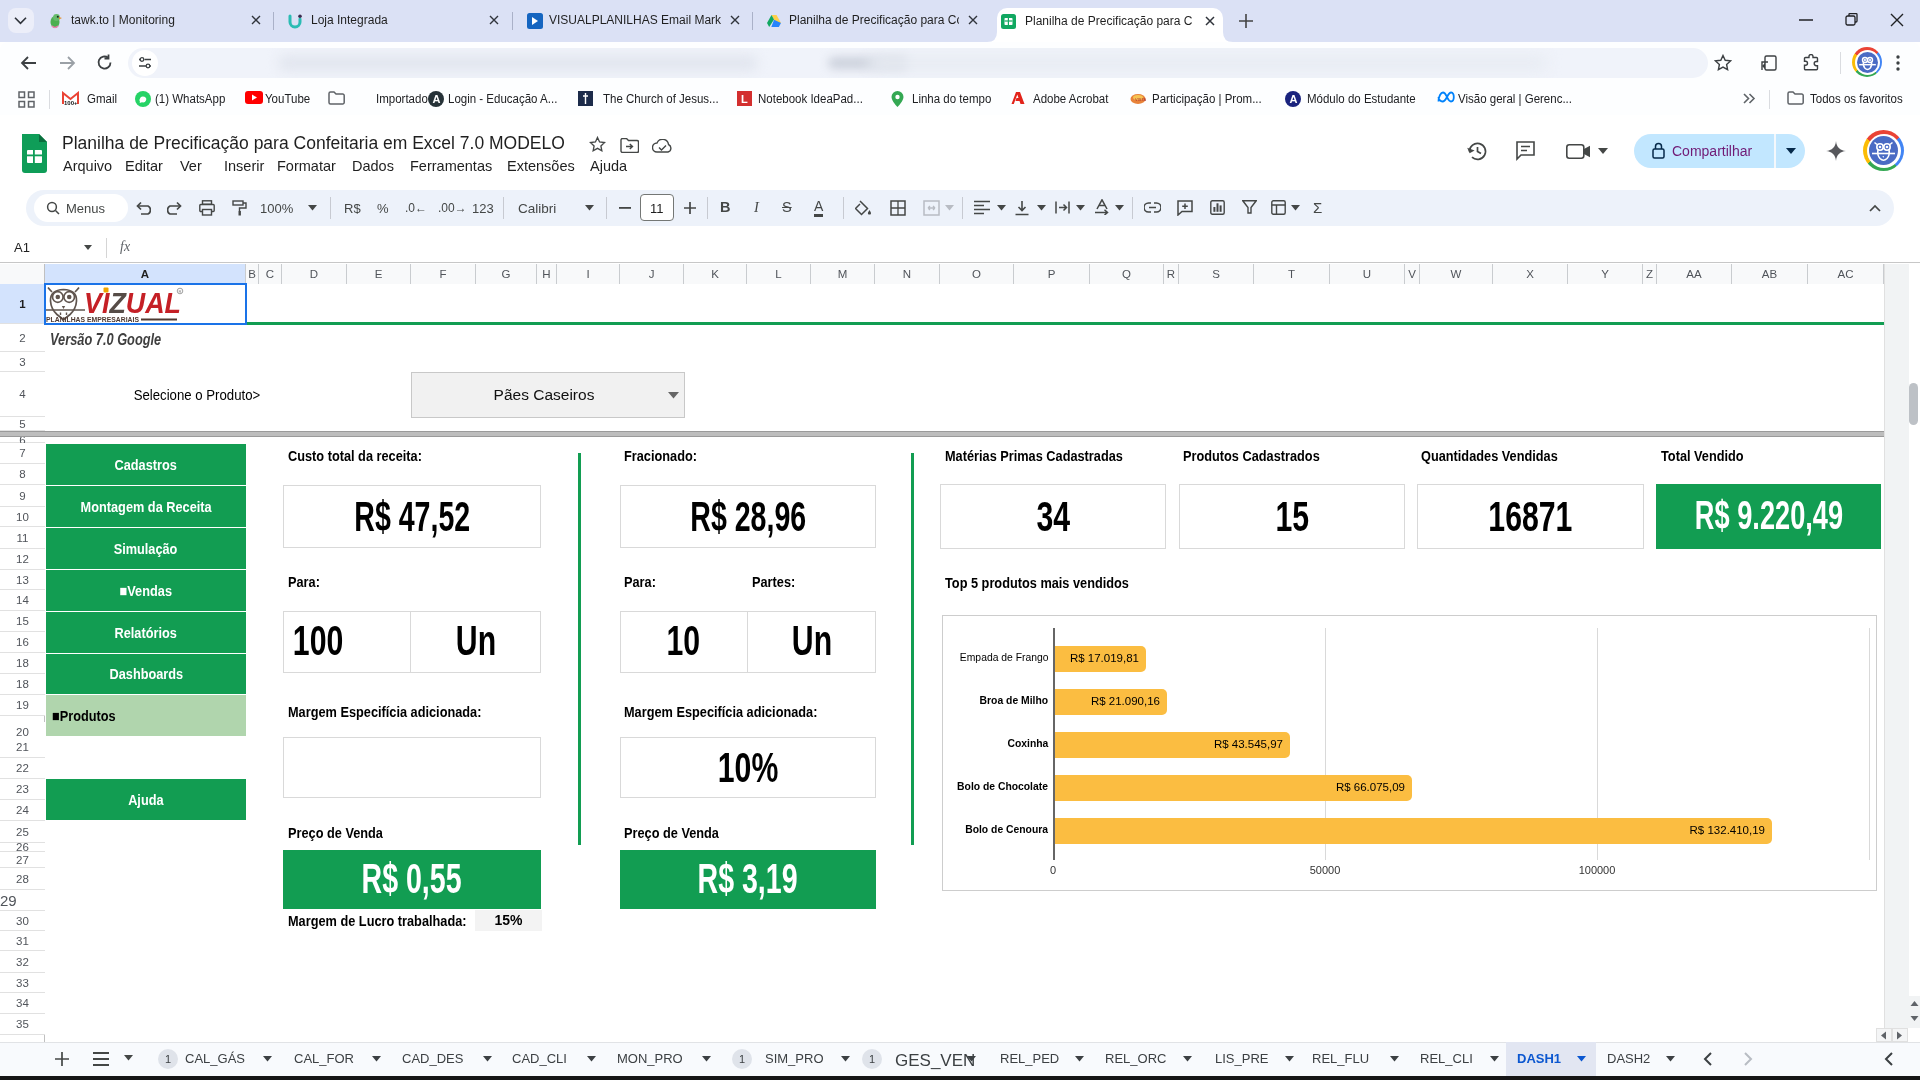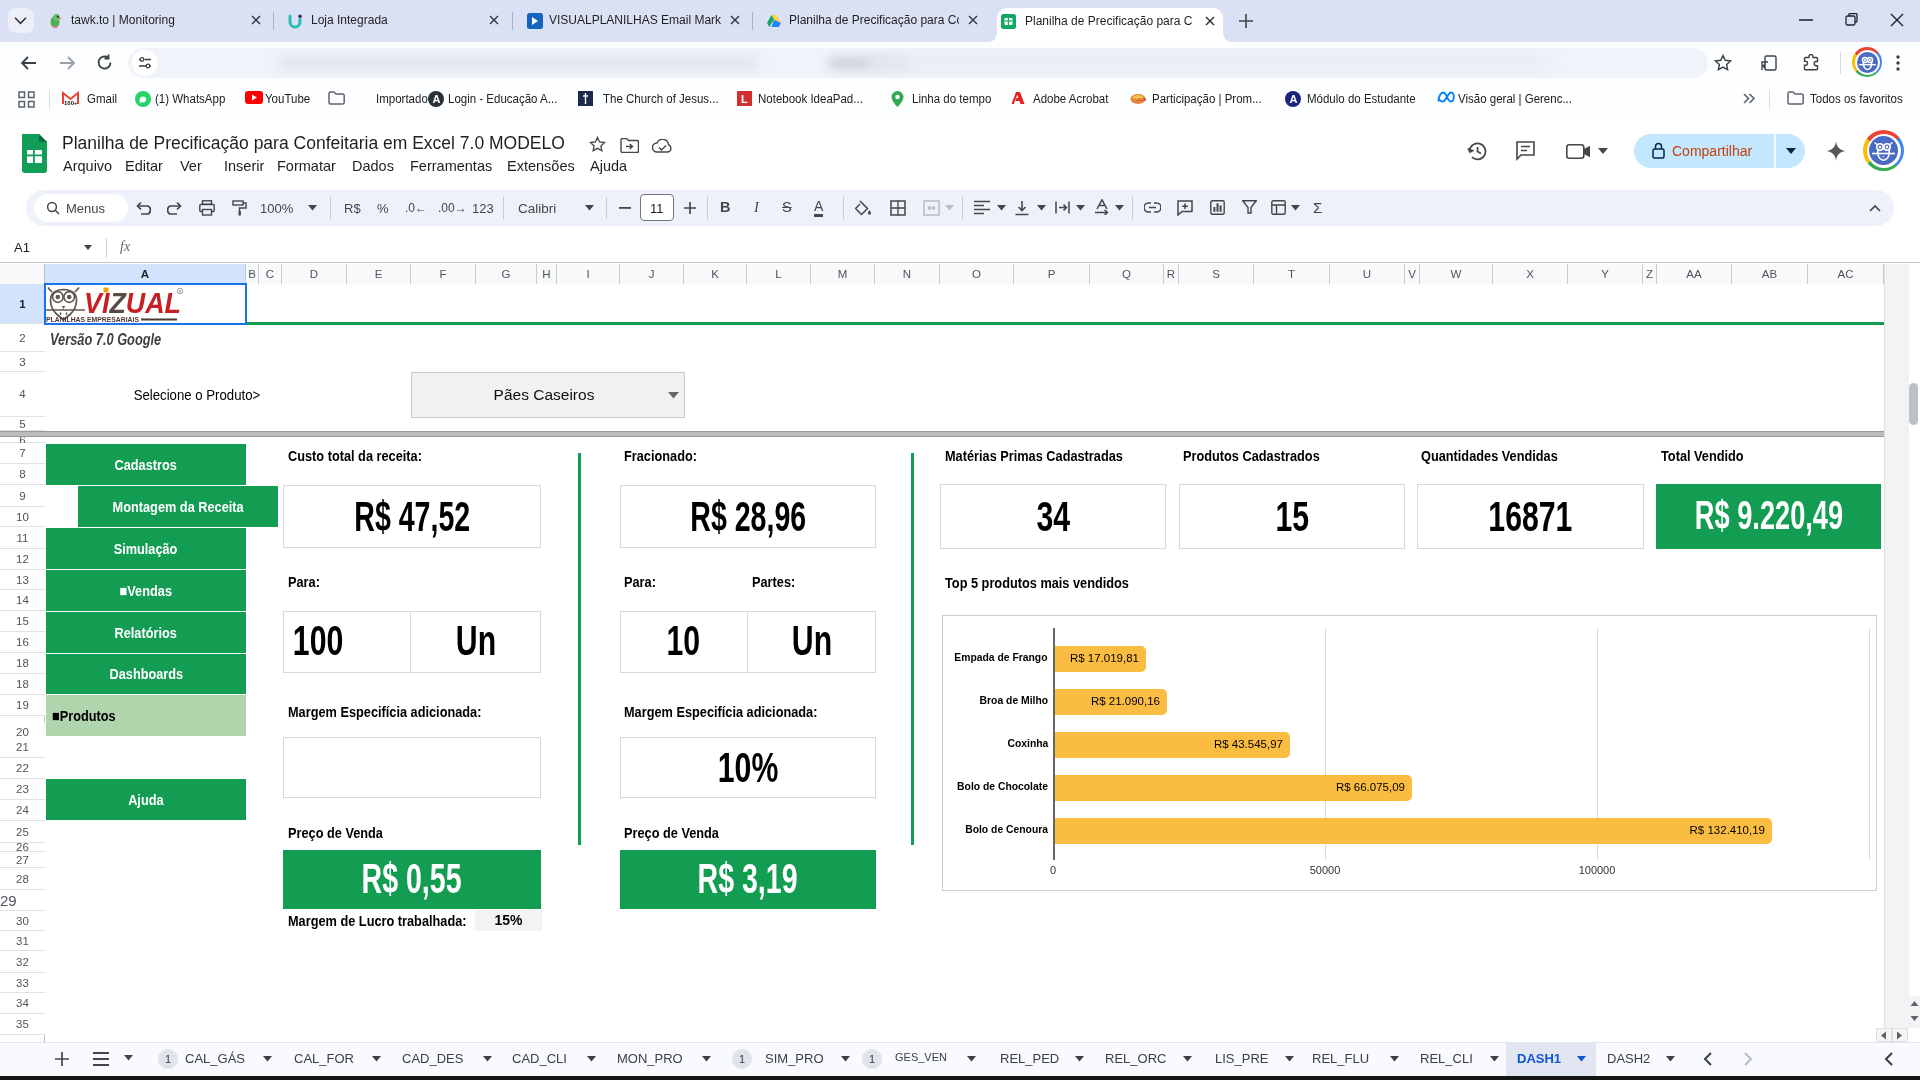--- a/index.html
+++ b/index.html
@@ -295,21 +295,21 @@
     </svg>
 <svg class="abs" style="left:1598px;top:148px" width="10" height="7" viewBox="0 0 10 7">
       <path d="M0 0 L5 6 L10 0 Z" fill="#444746"></path>
     </svg>
 <div class="abs" style="left:1634px;top:134px;width:171px;height:34px;background:#c2e7ff;border-radius:17px;"></div>
 <div class="abs" style="left:1774px;top:134px;width:2px;height:34px;background:#f4f8fc;"></div>
 <svg class="abs" style="left:1652px;top:142px" width="13" height="17" viewBox="0 0 13 17">
       <rect x="1" y="7" width="11" height="9" rx="1.5" stroke="#05294a" stroke-width="1.5" fill="none"></rect>
       <path d="M3.5 7 L3.5 4.5 A3 3 0 0 1 9.5 4.5 L9.5 7" stroke="#05294a" stroke-width="1.5" fill="none"></path>
     </svg>
-<div class="abs" style="left:1672px;top:143px;font-size:14px;font-weight:500;color:#c2410c;">Compartilhar</div>
+<div class="abs" style="left:1672px;top:143px;font-size:14px;font-weight:500;color:#701a75;">Compartilhar</div>
 <svg class="abs" style="left:1786px;top:148px" width="10" height="7" viewBox="0 0 10 7">
       <path d="M0 0 L5 6 L10 0 Z" fill="#05294a"></path>
     </svg>
 <svg class="abs" style="left:1826px;top:141px" width="20" height="20" viewBox="0 0 20 20">
       <path d="M10 0 C10.5 6 14 9.5 20 10 C14 10.5 10.5 14 10 20 C9.5 14 6 10.5 0 10 C6 9.5 9.5 6 10 0 Z" fill="#57585c"></path>
     </svg>
 <div class="abs" style="left:1863px;top:130px;width:41px;height:41px;border-radius:50%;background:conic-gradient(from -55deg, #ea4335 0deg 105deg, #4285f4 105deg 195deg, #34a853 195deg 285deg, #fbbc05 285deg 360deg);"></div>
 <div class="abs" style="left:1866.5px;top:133.5px;width:34px;height:34px;border-radius:50%;background:#fff;"></div>
 <div class="abs" style="left:1869px;top:136px;width:29px;height:29px;border-radius:50%;background:#4a6bc4;"></div>
 <svg class="abs" style="left:1869px;top:136px" width="29" height="29" viewBox="0 0 29 29">
@@ -567,21 +567,21 @@
 </svg>
 <div class="abs" style="left:44px;top:283px;width:203px;height:42px;border:2px solid #1a73e8;"></div>
 <div class="abs" style="left:50px;top:331px;font-size:16px;font-weight:700;font-style:italic;color:#3f3f3f;transform:scaleX(.8);transform-origin:left center;">Versão 7.0 Google</div>
 <div class="abs" style="left:97px;top:372px;width:200px;height:45px;font-size:15px;color:#000;text-align:center;line-height:45px;"><span style="display:inline-block;transform:scaleX(.88)">Selecione o Produto&gt;</span></div>
 <div class="abs" style="left:411px;top:372px;width:274px;height:46px;background:#f1f1f1;border:1px solid #c8c8c8;"></div>
 <div class="abs" style="left:411px;top:372px;width:266px;height:46px;font-size:15.5px;color:#111;text-align:center;line-height:46px;">Pães Caseiros</div>
 <svg class="abs" style="left:668px;top:392px" width="11" height="7" viewBox="0 0 11 7">
       <path d="M0 0 L5.5 6.5 L11 0 Z" fill="#666"></path>
     </svg>
 <div class="abs" style="left:46px;top:443.5px;width:200px;height:41.5px;font-size:15px;line-height:41.5px;background:#129d52;color:#fff;font-weight:700;text-align:center;white-space:nowrap;"><span style="display:inline-block;transform:scaleX(.85)">Cadastros</span></div>
-<div class="abs" style="left:46px;top:485.5px;width:200px;height:41.5px;font-size:15px;line-height:41.5px;background:#129d52;color:#fff;font-weight:700;text-align:center;white-space:nowrap;margin-left:32px;"><span style="display:inline-block;transform:scaleX(.85)">Montagem da Receita</span></div>
+<div class="abs" style="left:46px;top:485.5px;width:200px;height:41.5px;font-size:15px;line-height:41.5px;background:#129d52;color:#fff;font-weight:700;text-align:center;white-space:nowrap;"><span style="display:inline-block;transform:scaleX(.85)">Montagem da Receita</span></div>
 <div class="abs" style="left:46px;top:527.5px;width:200px;height:41.5px;font-size:15px;line-height:41.5px;background:#129d52;color:#fff;font-weight:700;text-align:center;white-space:nowrap;"><span style="display:inline-block;transform:scaleX(.85)">Simulação</span></div>
 <div class="abs" style="left:46px;top:569.5px;width:200px;height:41.5px;font-size:15px;line-height:41.5px;background:#129d52;color:#fff;font-weight:700;text-align:center;white-space:nowrap;"><span style="display:inline-block;transform:scaleX(.85)">■Vendas</span></div>
 <div class="abs" style="left:46px;top:611.5px;width:200px;height:41.5px;font-size:15px;line-height:41.5px;background:#129d52;color:#fff;font-weight:700;text-align:center;white-space:nowrap;"><span style="display:inline-block;transform:scaleX(.85)">Relatórios</span></div>
 <div class="abs" style="left:46px;top:653.5px;width:200px;height:40.5px;font-size:15px;line-height:40.5px;background:#129d52;color:#fff;font-weight:700;text-align:center;white-space:nowrap;"><span style="display:inline-block;transform:scaleX(.85)">Dashboards</span></div>
 <div class="abs" style="left:46px;top:694.5px;width:200px;height:41.5px;font-size:15px;line-height:41.5px;background:#b0d5ad;color:#000;font-weight:700;text-align:left;padding-left:6px;white-space:nowrap;"><span style="display:inline-block;transform:scaleX(.85);transform-origin:left center">■Produtos</span></div>
 <div class="abs" style="left:46px;top:778.5px;width:200px;height:41.5px;font-size:15px;line-height:41.5px;background:#129d52;color:#fff;font-weight:700;text-align:center;white-space:nowrap;"><span style="display:inline-block;transform:scaleX(.85)">Ajuda</span></div>
 <div class="abs" style="left:288px;top:447px;font-size:15px;font-weight:700;color:#000;white-space:nowrap;transform:scaleX(.85);transform-origin:left center;">Custo total da receita:</div>
 <div class="abs" style="left:283px;top:485px;width:258px;height:63px;border:1px solid #d9d9d9;background:#fff;font-size:42px;font-weight:700;text-align:center;line-height:61px;"><span style="display:inline-block;transform:scaleX(.68)">R$ 47,52</span></div>
 <div class="abs" style="left:288px;top:573px;font-size:15px;font-weight:700;color:#000;white-space:nowrap;transform:scaleX(.85);transform-origin:left center;">Para:</div>
 <div class="abs" style="left:283px;top:611px;width:258px;height:62px;border:1px solid #d9d9d9;background:#fff;"></div>
@@ -613,21 +613,21 @@
 <div class="abs" style="left:940px;top:484px;width:226px;height:65px;border:1px solid #d9d9d9;background:#fff;font-size:42px;font-weight:700;text-align:center;line-height:63px;"><span style="display:inline-block;transform:scaleX(.72)">34</span></div>
 <div class="abs" style="left:1179px;top:484px;width:226px;height:65px;border:1px solid #d9d9d9;background:#fff;font-size:42px;font-weight:700;text-align:center;line-height:63px;"><span style="display:inline-block;transform:scaleX(.72)">15</span></div>
 <div class="abs" style="left:1417px;top:484px;width:227px;height:65px;border:1px solid #d9d9d9;background:#fff;font-size:42px;font-weight:700;text-align:center;line-height:63px;"><span style="display:inline-block;transform:scaleX(.72)">16871</span></div>
 <div class="abs" style="left:1656px;top:484px;width:225px;height:65px;background:#129d52;font-size:40px;font-weight:700;color:#fff;text-align:center;line-height:63px;"><span style="display:inline-block;transform:scaleX(.68)">R$ 9.220,49</span></div>
 <div class="abs" style="left:945px;top:574px;font-size:15px;font-weight:700;color:#000;white-space:nowrap;transform:scaleX(.85);transform-origin:left center;">Top 5 produtos mais vendidos</div>
 <div class="abs" style="left:942px;top:615px;width:935px;height:276px;background:#fff;border:1px solid #cdcdcd;"></div>
 <div class="abs" style="left:1325px;top:628px;width:1px;height:232px;background:#d9d9d9;"></div>
 <div class="abs" style="left:1597px;top:628px;width:1px;height:232px;background:#d9d9d9;"></div>
 <div class="abs" style="left:1869px;top:628px;width:1px;height:232px;background:#d9d9d9;"></div>
 <div class="abs" style="left:1053px;top:628px;width:2px;height:232px;background:#666;"></div>
-<div class="abs" style="left:848px;top:651px;width:200px;font-size:11.5px;font-weight:700;color:#000;text-align:right;white-space:nowrap;"><span style="display:inline-block;transform:scaleX(.9);transform-origin:right center">Empada de Frango</span></div>
+<div class="abs" style="left:848px;top:651px;width:200px;font-size:11.5px;font-weight:400;color:#000;text-align:right;white-space:nowrap;"><span style="display:inline-block;transform:scaleX(.9);transform-origin:right center">Empada de Frango</span></div>
 <div class="abs" style="left:1055px;top:646px;width:91px;height:26px;background:#fbbd41;border-radius:0 5px 5px 0;"></div>
 <div class="abs" style="left:1031px;top:652px;width:108px;font-size:11.5px;color:#000;text-align:right;white-space:nowrap;">R$ 17.019,81</div>
 <div class="abs" style="left:848px;top:694px;width:200px;font-size:11.5px;font-weight:700;color:#000;text-align:right;white-space:nowrap;"><span style="display:inline-block;transform:scaleX(.9);transform-origin:right center">Broa de Milho</span></div>
 <div class="abs" style="left:1055px;top:689px;width:112px;height:26px;background:#fbbd41;border-radius:0 5px 5px 0;"></div>
 <div class="abs" style="left:1052px;top:695px;width:108px;font-size:11.5px;color:#000;text-align:right;white-space:nowrap;">R$ 21.090,16</div>
 <div class="abs" style="left:848px;top:737px;width:200px;font-size:11.5px;font-weight:700;color:#000;text-align:right;white-space:nowrap;"><span style="display:inline-block;transform:scaleX(.9);transform-origin:right center">Coxinha</span></div>
 <div class="abs" style="left:1055px;top:732px;width:235px;height:26px;background:#fbbd41;border-radius:0 5px 5px 0;"></div>
 <div class="abs" style="left:1175px;top:738px;width:108px;font-size:11.5px;color:#000;text-align:right;white-space:nowrap;">R$ 43.545,97</div>
 <div class="abs" style="left:848px;top:780px;width:200px;font-size:11.5px;font-weight:700;color:#000;text-align:right;white-space:nowrap;"><span style="display:inline-block;transform:scaleX(.9);transform-origin:right center">Bolo de Chocolate</span></div>
 <div class="abs" style="left:1055px;top:775px;width:357px;height:26px;background:#fbbd41;border-radius:0 5px 5px 0;"></div>
@@ -668,21 +668,21 @@
 <div class="abs" style="left:617px;top:1051px;font-size:13px;font-weight:500;color:#3c4043;white-space:nowrap;">MON_PRO</div>
 <svg class="abs" style="left:702px;top:1056px" width="9" height="6" viewBox="0 0 9 6">
       <path d="M0 0 L4.5 5.5 L9 0 Z" fill="#3c4043"></path>
     </svg>
 <div class="abs" style="left:732px;top:1049px;width:20px;height:20px;background:#dfe3ea;border-radius:10px;font-size:11px;color:#3c4043;text-align:center;line-height:20px;">1</div>
 <div class="abs" style="left:765px;top:1051px;font-size:13px;font-weight:500;color:#3c4043;white-space:nowrap;">SIM_PRO</div>
 <svg class="abs" style="left:841px;top:1056px" width="9" height="6" viewBox="0 0 9 6">
       <path d="M0 0 L4.5 5.5 L9 0 Z" fill="#3c4043"></path>
     </svg>
 <div class="abs" style="left:862px;top:1049px;width:20px;height:20px;background:#dfe3ea;border-radius:10px;font-size:11px;color:#3c4043;text-align:center;line-height:20px;">1</div>
-<div class="abs" style="left:895px;top:1051px;font-size:11px;font-weight:500;color:#3c4043;white-space:nowrap;">GES_VEN</div>
+<div class="abs" style="left:895px;top:1051px;font-size:17px;font-weight:500;color:#3c4043;white-space:nowrap;">GES_VEN</div>
 <svg class="abs" style="left:967px;top:1056px" width="9" height="6" viewBox="0 0 9 6">
       <path d="M0 0 L4.5 5.5 L9 0 Z" fill="#3c4043"></path>
     </svg>
 <div class="abs" style="left:1000px;top:1051px;font-size:13px;font-weight:500;color:#3c4043;white-space:nowrap;">REL_PED</div>
 <svg class="abs" style="left:1075px;top:1056px" width="9" height="6" viewBox="0 0 9 6">
       <path d="M0 0 L4.5 5.5 L9 0 Z" fill="#3c4043"></path>
     </svg>
 <div class="abs" style="left:1105px;top:1051px;font-size:13px;font-weight:500;color:#3c4043;white-space:nowrap;">REL_ORC</div>
 <svg class="abs" style="left:1183px;top:1056px" width="9" height="6" viewBox="0 0 9 6">
       <path d="M0 0 L4.5 5.5 L9 0 Z" fill="#3c4043"></path>

